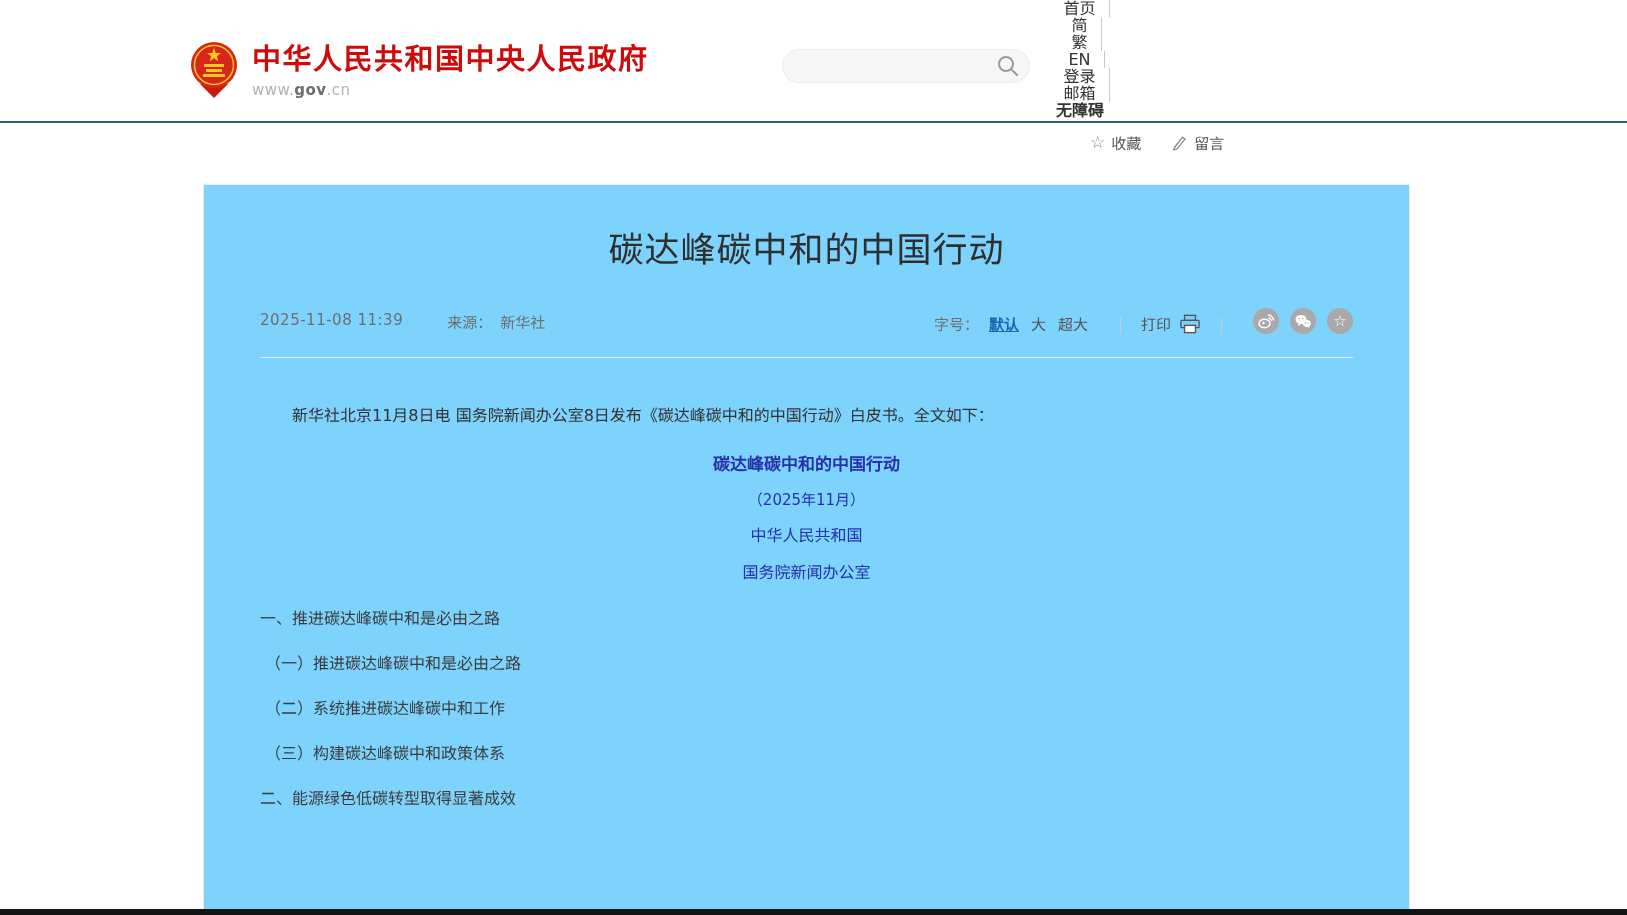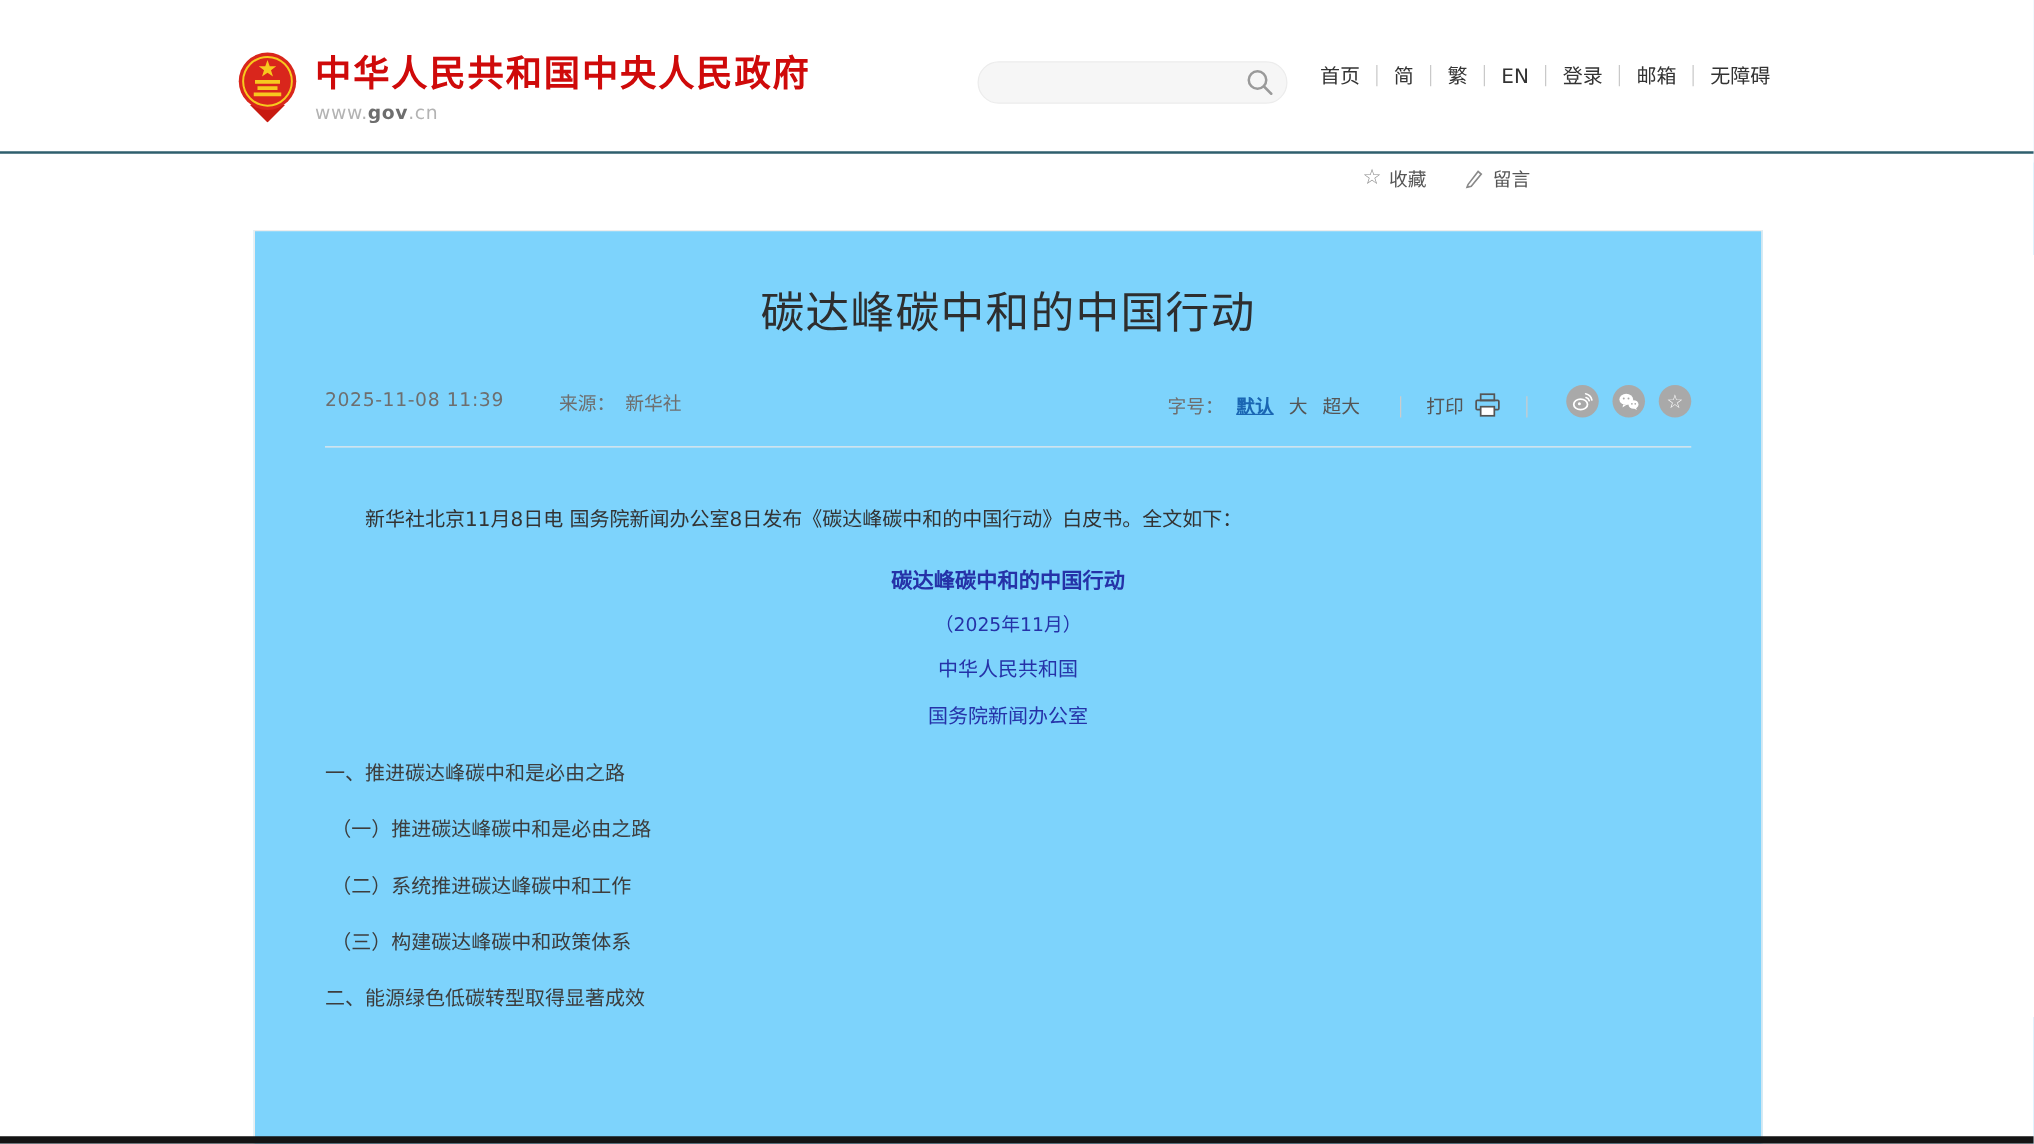--- a/index.html
+++ b/index.html
@@ -24,26 +24,26 @@
     background:#f6f6f6; border:1px solid #ececec; border-radius:17px;
     display:flex; align-items:center;
   }
   .search-box input {
     flex:1; height:100%; border:none; outline:none; background:transparent;
     padding:0 6px 0 16px; font-size:14px; color:#333;
     font-family:"DejaVu Sans","Liberation Sans",sans-serif;
   }
   .search-icon { width:24px; height:24px; margin-right:9px; cursor:pointer; flex:0 0 auto; }
 
-  .top-nav { position:absolute; left:1043px; top:0; height:121px; display:flex; align-items:center; }
+  .top-nav { position:absolute; left:1043px; top:0; height:121px; display:flex; align-items:center;flex-direction:column; }
   .top-nav .item {
     font-size:16px; color:#333; cursor:pointer; white-space:nowrap;
     padding:0 13px; border-right:1px solid #c9c9c9; line-height:17px;
   }
-  .top-nav .item:last-child { border-right:none; }
+  .top-nav .item:last-child { border-right:none;font-weight:bold; }
 
   .teal-divider { position:absolute; top:121px; left:0; width:100%; height:2px; background:#2f5f6e; }
 
   
   .page-actions { position:absolute; top:132px; left:1090px; display:flex; align-items:center; color:#555; font-size:15px; }
   .page-actions .action { display:flex; align-items:center; cursor:pointer; margin-right:30px; }
   .page-actions .glyph { color:#8a8a8a; font-size:17px; margin-right:6px; line-height:1; }
   .pencil-icon { width:17px; height:17px; margin-right:6px; }
 
   

